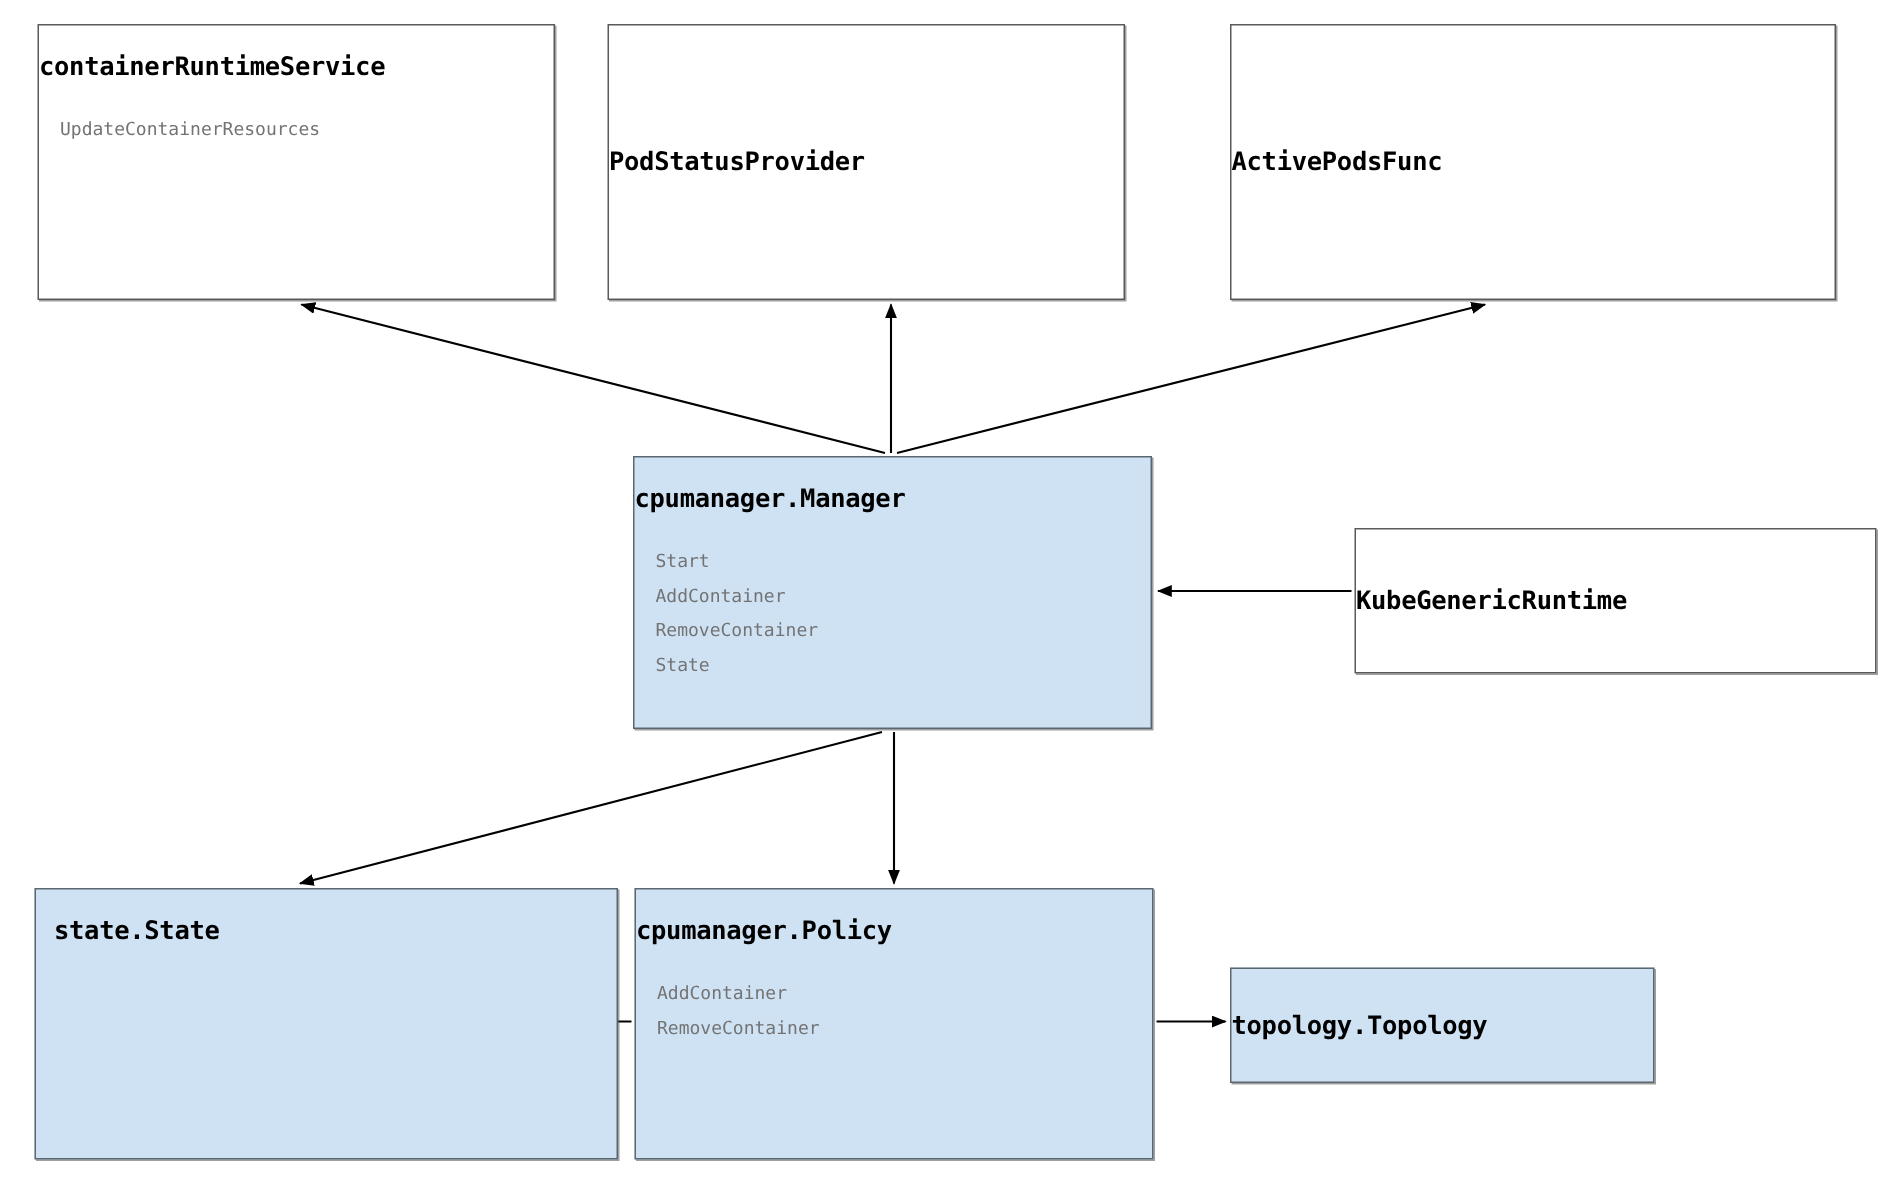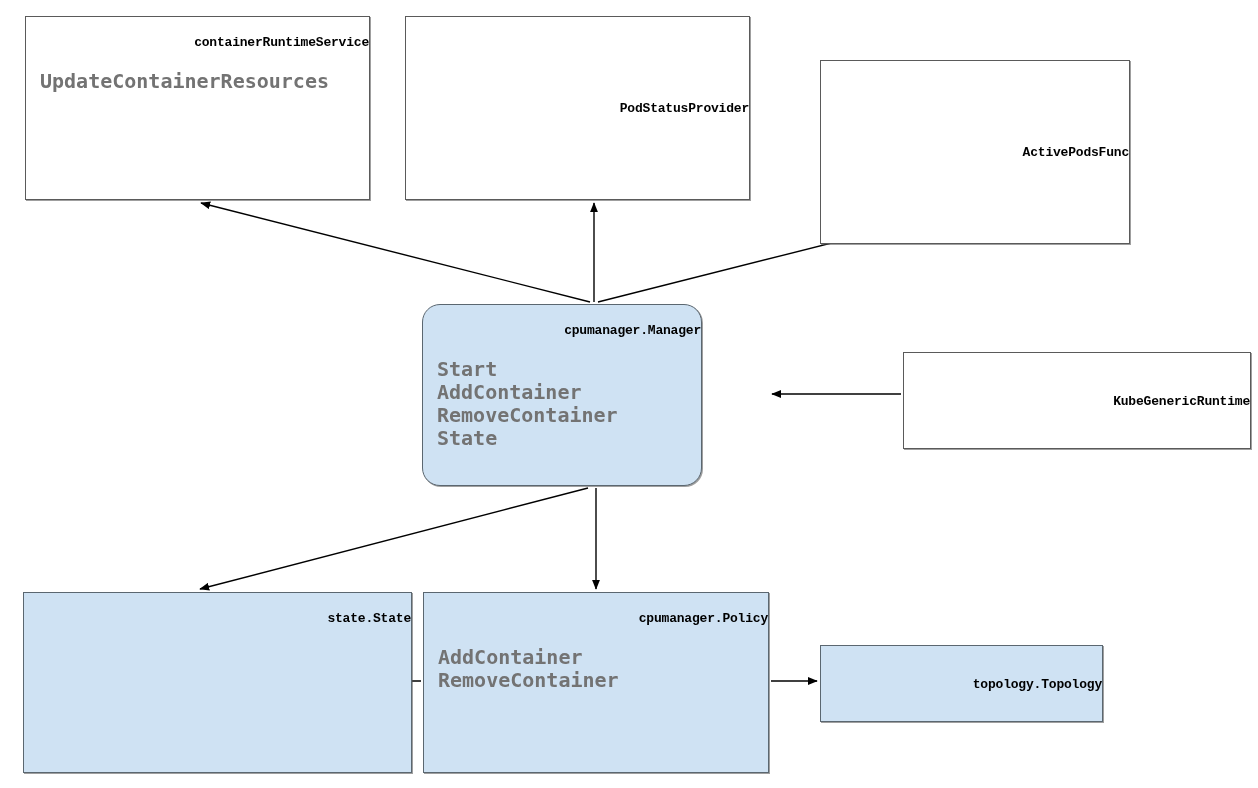--- a/index.html
+++ b/index.html
@@ -30,41 +30,39 @@
     border: 1px solid #5a5a5a;
     box-shadow: 1px 1px 0 0 rgba(80,80,80,0.55);
     background: #ffffff;
   }
   .node.filled {
     background: #cfe2f3;
     border-color: #5b6770;
   }
   .node-title {
     display: block;
-    text-align: right;
+    text-align: left;
     font-weight: bold;
-    font-size: 13px;
+    font-size: 17px;
     color: #000000;
     letter-spacing: -0.2px;
     margin-top: 18px;
     white-space: nowrap;
-    font-family: Liberation Mono, monospace;
   }
   .node-members {
     display: block;
     margin-top: 20px;
     padding-left: 14px;
   }
   .member {
     display: block;
-    font-size: 20px;
+    font-size: 12px;
     line-height: 23px;
     color: #737373;
     white-space: nowrap;
-    font-weight: bold;
   }
   .node.centered-only .node-title {
     margin-top: 0;
     position: absolute;
     left: 0;
     right: 0;
     top: 50%;
     transform: translateY(-50%);
   }
 </style>
@@ -100,24 +98,24 @@
   <div id="node-host">
       <div class="node" style="left: 25px; top: 16px; width: 345px; height: 184px;">
         <span class="node-title">containerRuntimeService</span>
         <span class="node-members">
           <span class="member">UpdateContainerResources</span>
         </span>
       </div>
       <div class="node centered-only" style="left: 405px; top: 16px; width: 345px; height: 184px;">
         <span class="node-title">PodStatusProvider</span>
       </div>
-      <div class="node centered-only" style="left: 820px; top: 16px; width: 310px; height: 184px; margin-top: 44px;">
+      <div class="node centered-only" style="left: 820px; top: 16px; width: 404px; height: 184px;">
         <span class="node-title">ActivePodsFunc</span>
       </div>
-      <div class="node filled" style="left: 422px; top: 304px; width: 280px; height: 182px; border-radius: 18px;">
+      <div class="node filled" style="left: 422px; top: 304px; width: 346px; height: 182px;">
         <span class="node-title">cpumanager.Manager</span>
         <span class="node-members">
           <span class="member">Start</span>
           <span class="member">AddContainer</span>
           <span class="member">RemoveContainer</span>
           <span class="member">State</span>
         </span>
       </div>
       <div class="node centered-only" style="left: 903px; top: 352px; width: 348px; height: 97px;">
         <span class="node-title">KubeGenericRuntime</span>

